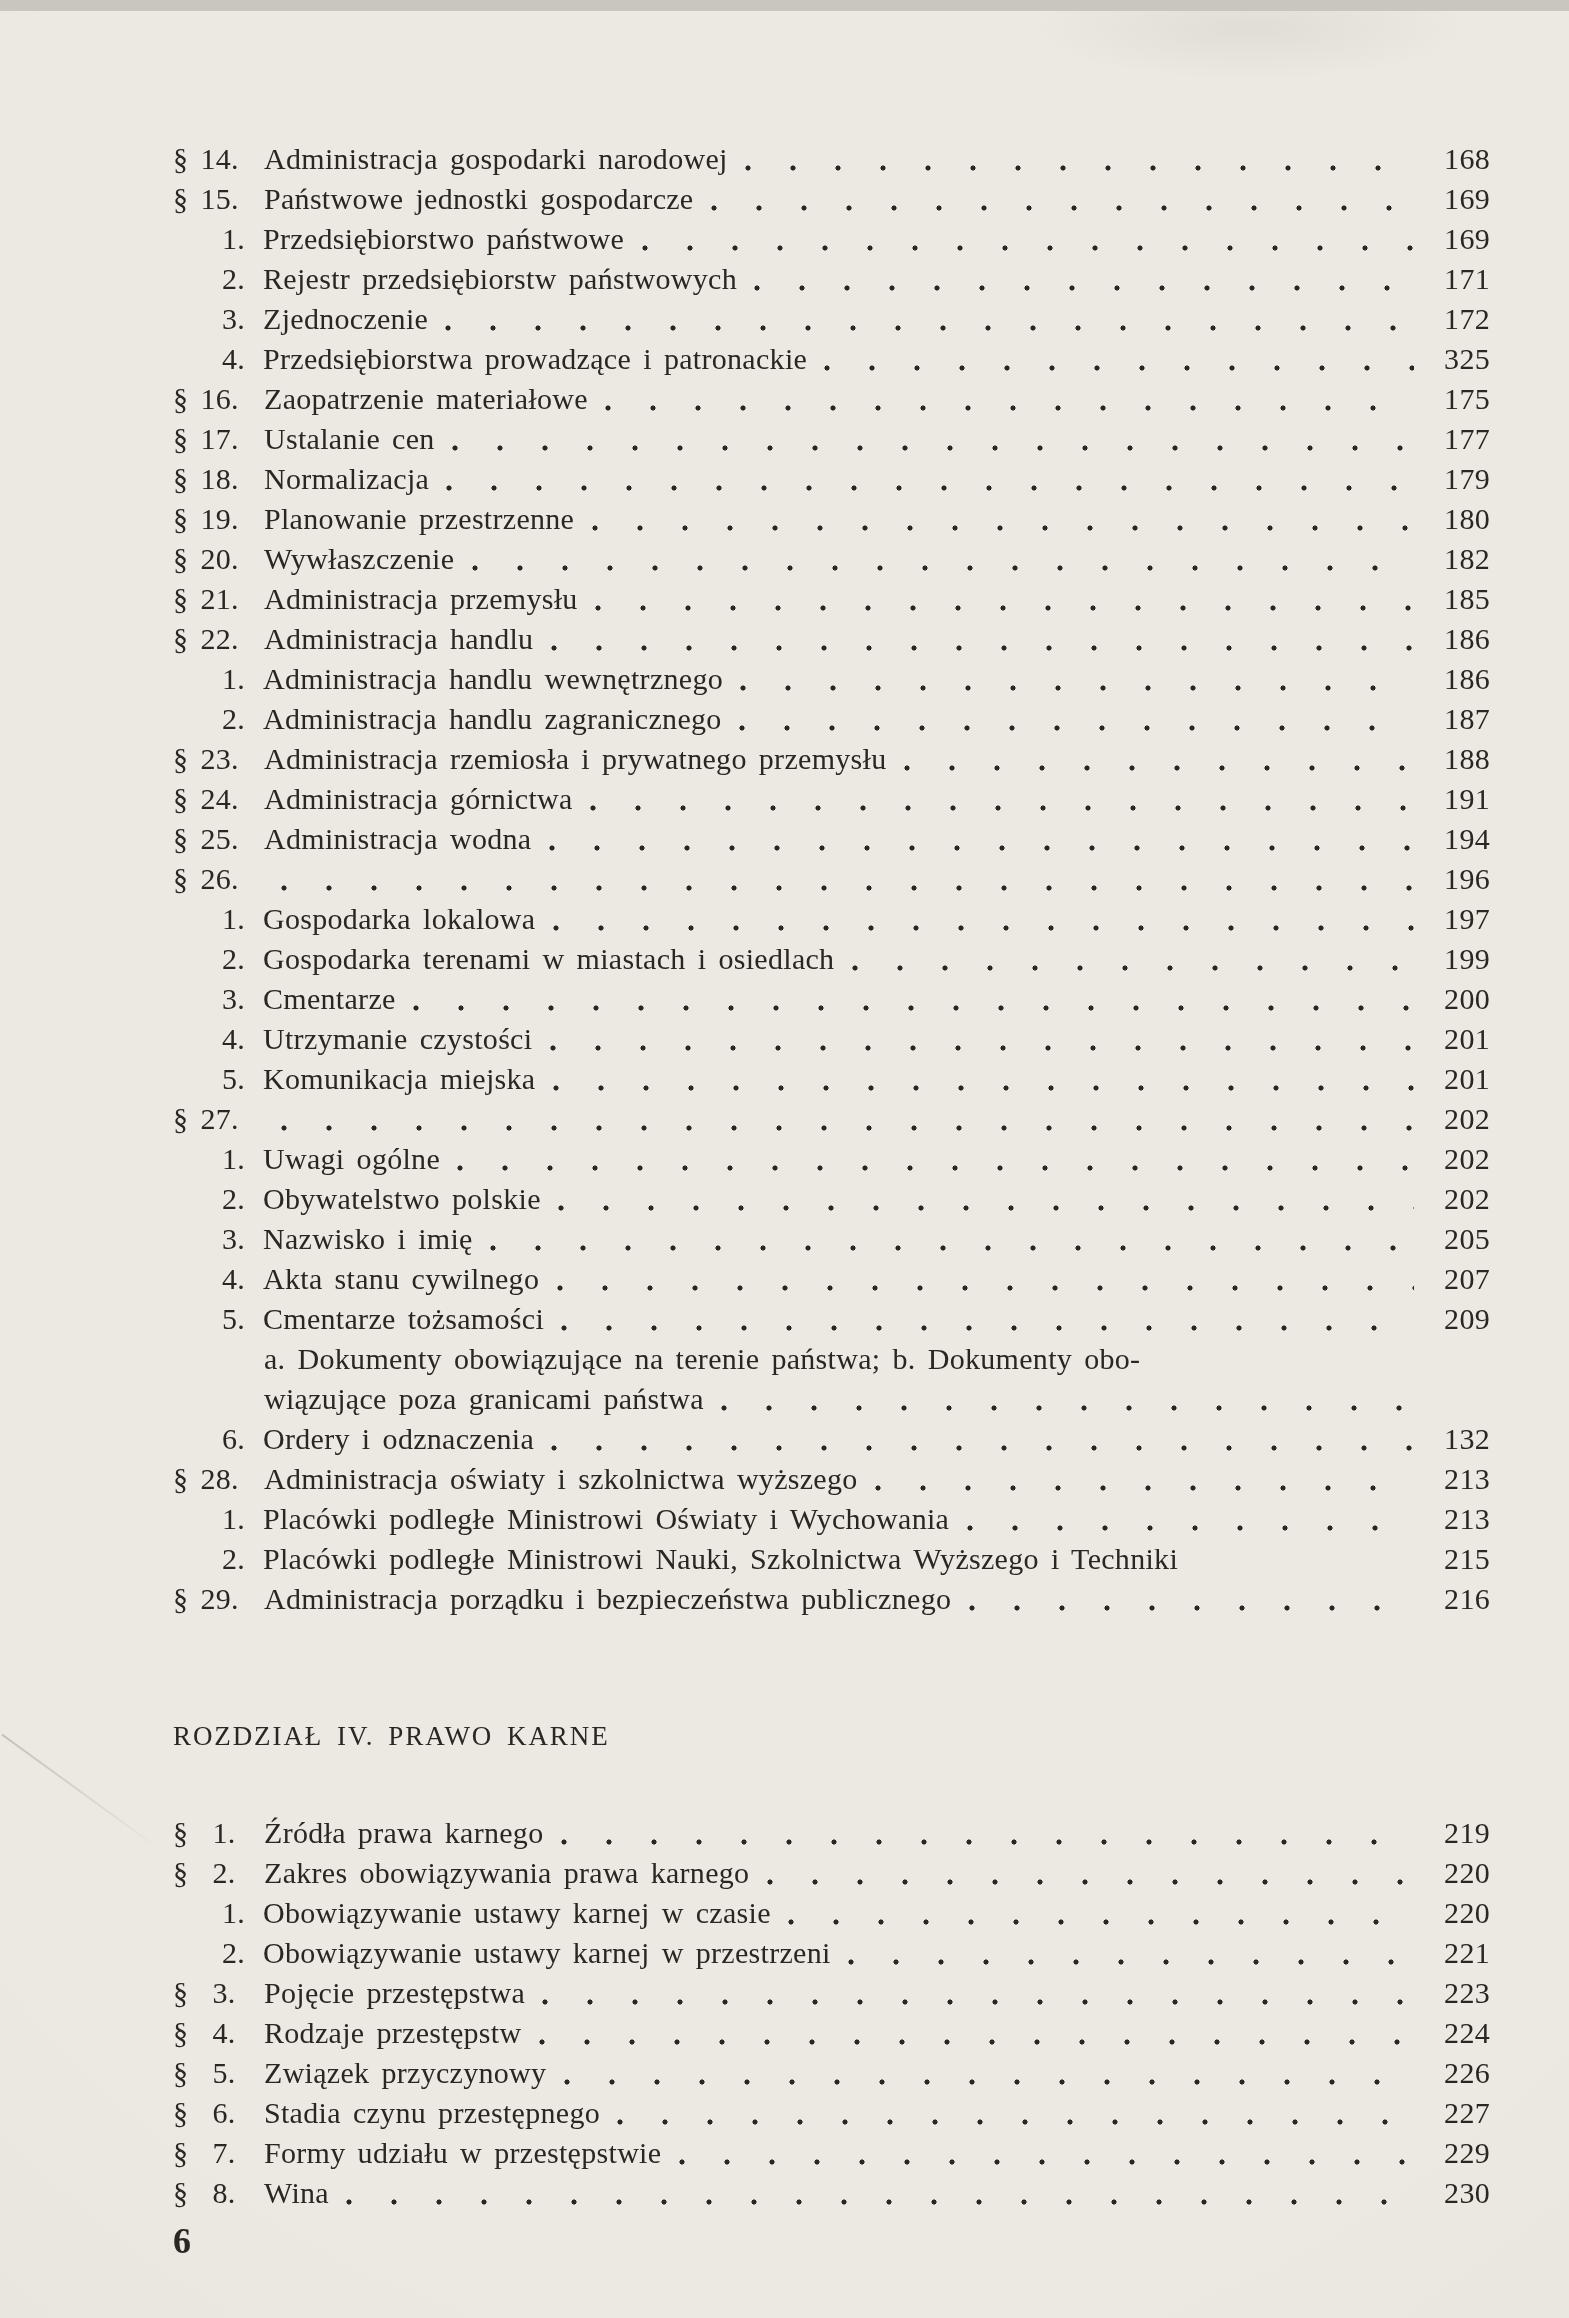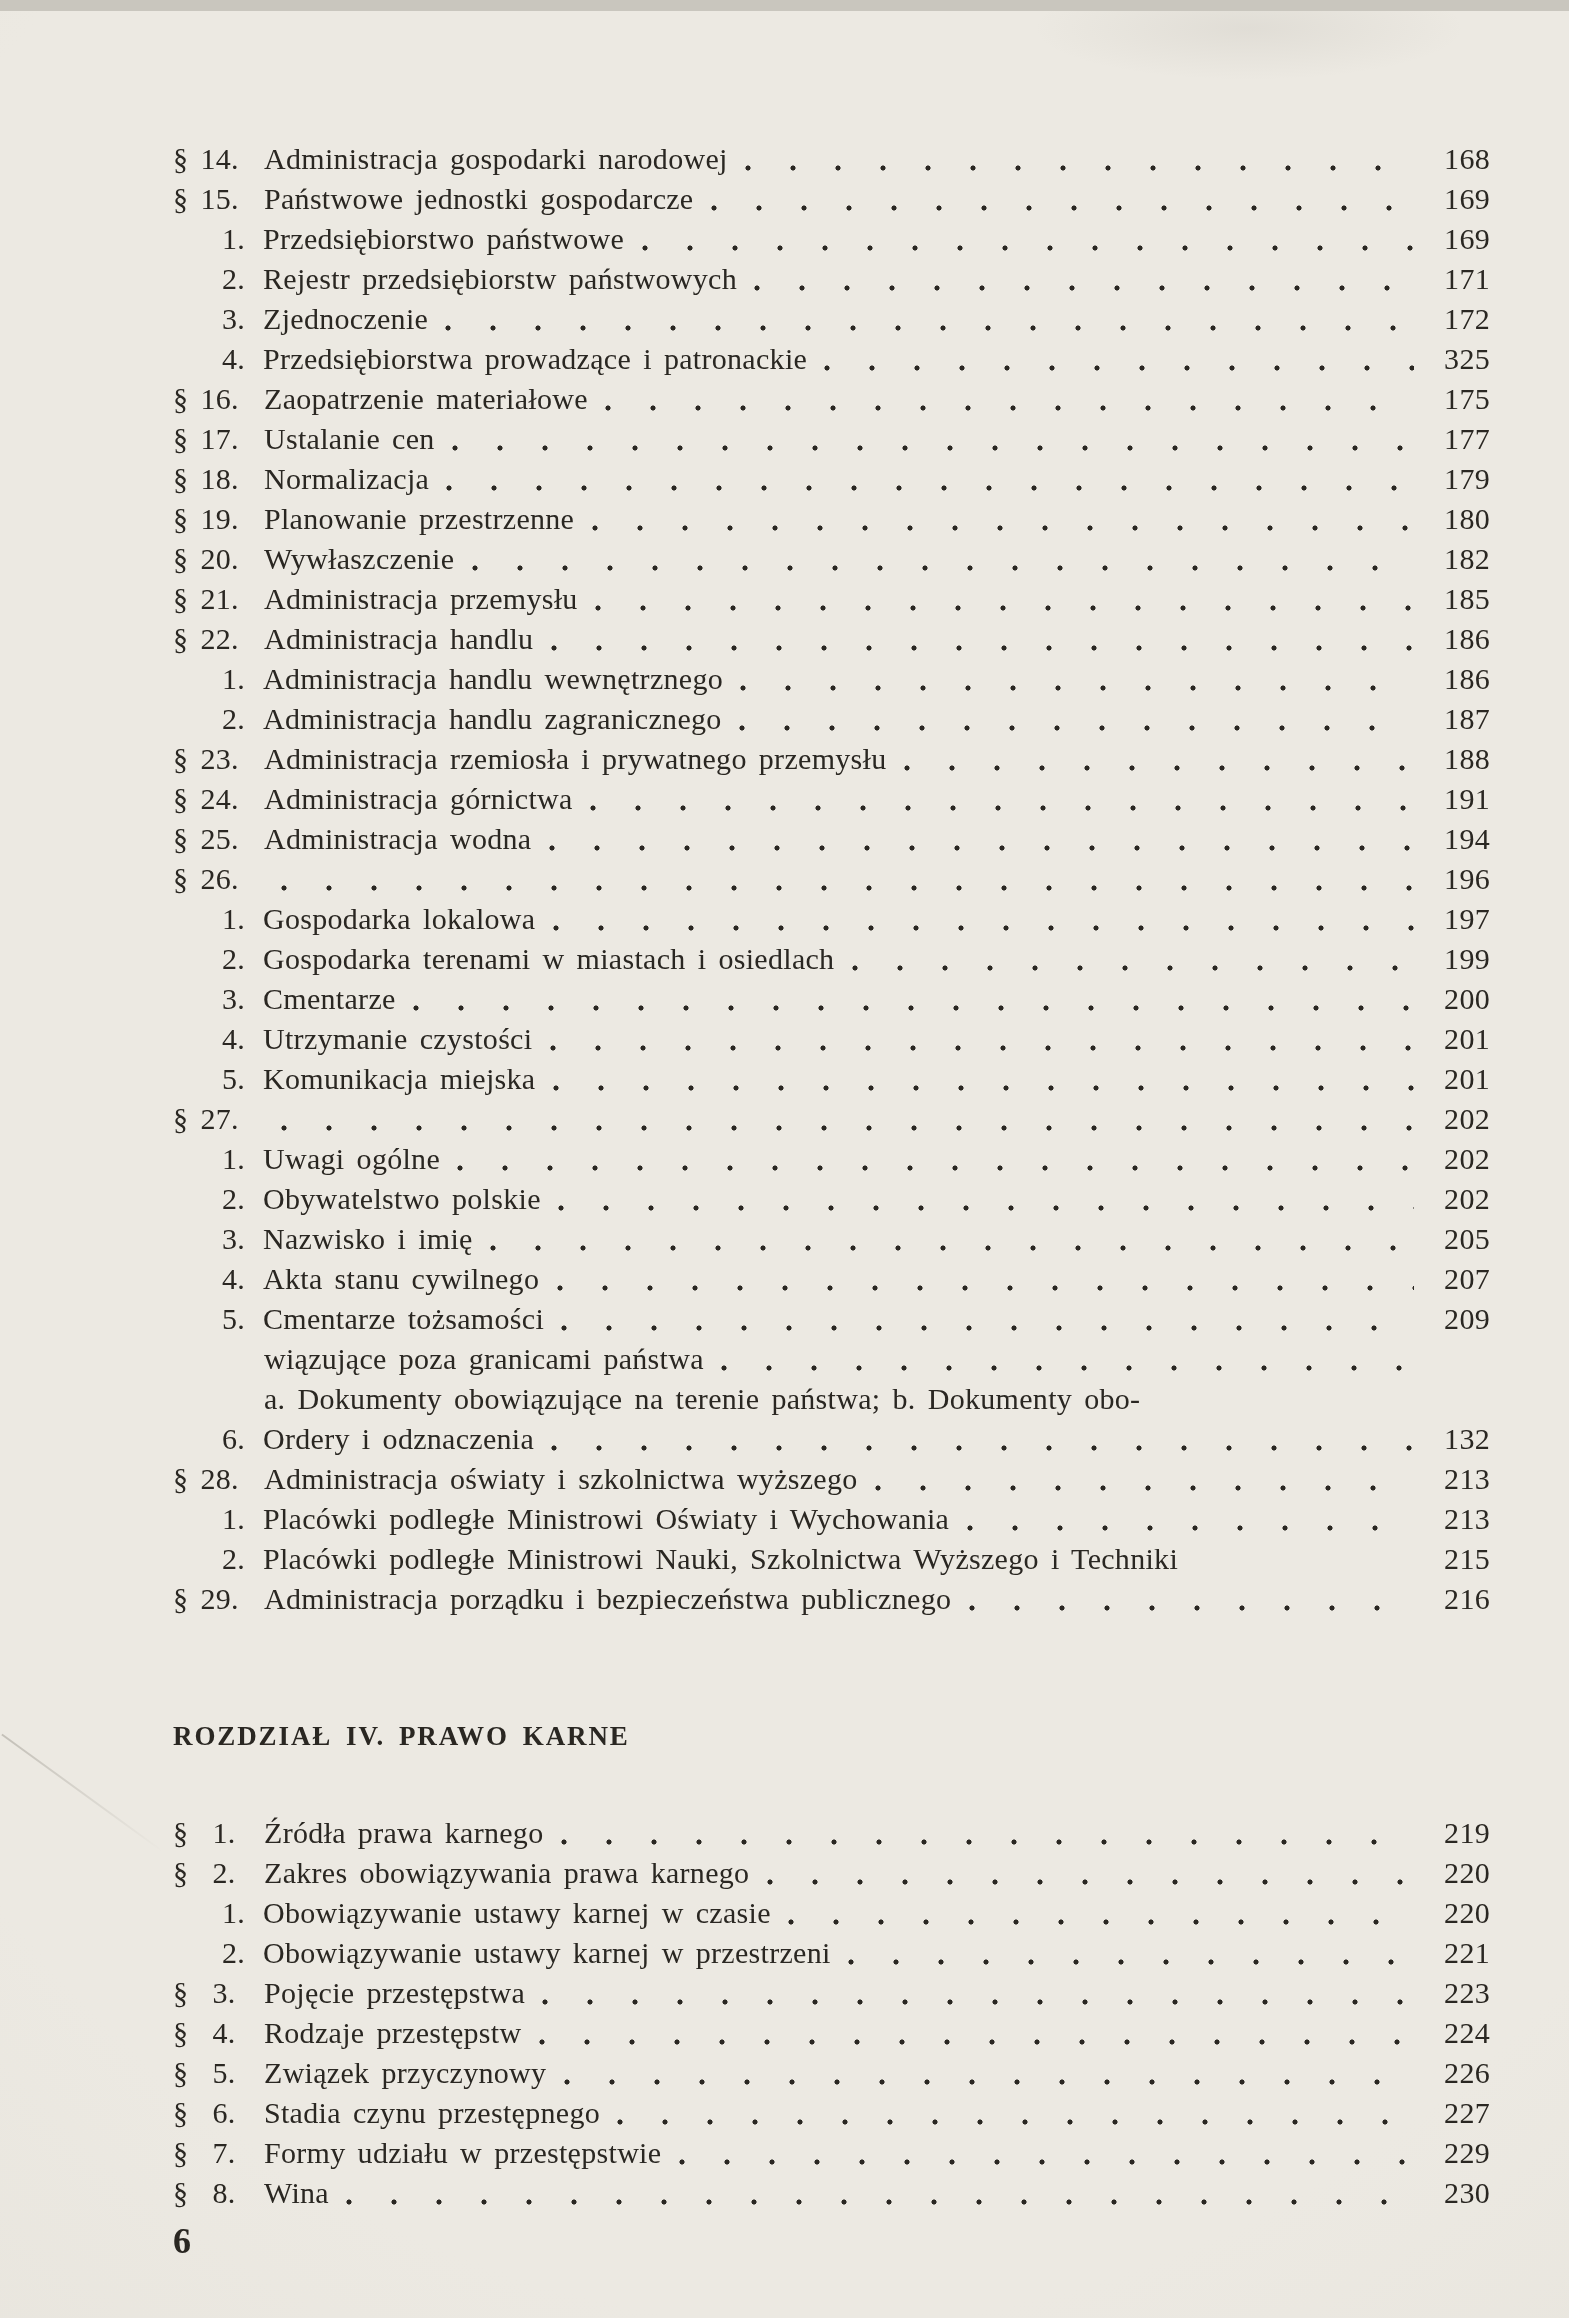--- a/index.html
+++ b/index.html
@@ -62,21 +62,21 @@
   .toc-row .pageno {
     flex: 0 0 auto;
     width: 69px;
     text-align: right;
   }
   .heading {
     margin-top: 97px;
     height: 40px;
     line-height: 40px;
     font-size: 27px;
-    font-weight: bold;
+    font-weight: normal;
     letter-spacing: 1.9px;
     word-spacing: 5.2px;
   }
   .part2 {
     margin-top: 57px;
   }
   .footer-num {
     position: absolute;
     left: 173px;
     top: 2210px;
@@ -282,28 +282,28 @@
           <span class="pageno">207</span>
         </div>
         <div class="toc-row lvl1">
           <span class="prefix">5.</span>
           <span class="title">Cmentarze tożsamości</span>
           <span class="leader"></span>
           <span class="pageno">209</span>
         </div>
         <div class="toc-row lvl2">
           <span class="prefix"></span>
-          <span class="title">wiązujące poza granicami państwa</span>
-          <span class="leader"></span>
+          <span class="title">a. Dokumenty obowiązujące na terenie państwa; b. Dokumenty obo-</span>
+          <span class="spacer"></span>
           <span class="pageno"></span>
         </div>
         <div class="toc-row lvl2">
           <span class="prefix"></span>
-          <span class="title">a. Dokumenty obowiązujące na terenie państwa; b. Dokumenty obo-</span>
-          <span class="spacer"></span>
+          <span class="title">wiązujące poza granicami państwa</span>
+          <span class="leader"></span>
           <span class="pageno"></span>
         </div>
         <div class="toc-row lvl1">
           <span class="prefix">6.</span>
           <span class="title">Ordery i odznaczenia</span>
           <span class="leader"></span>
           <span class="pageno">132</span>
         </div>
         <div class="toc-row lvl0">
           <span class="prefix">§ 28.</span>

